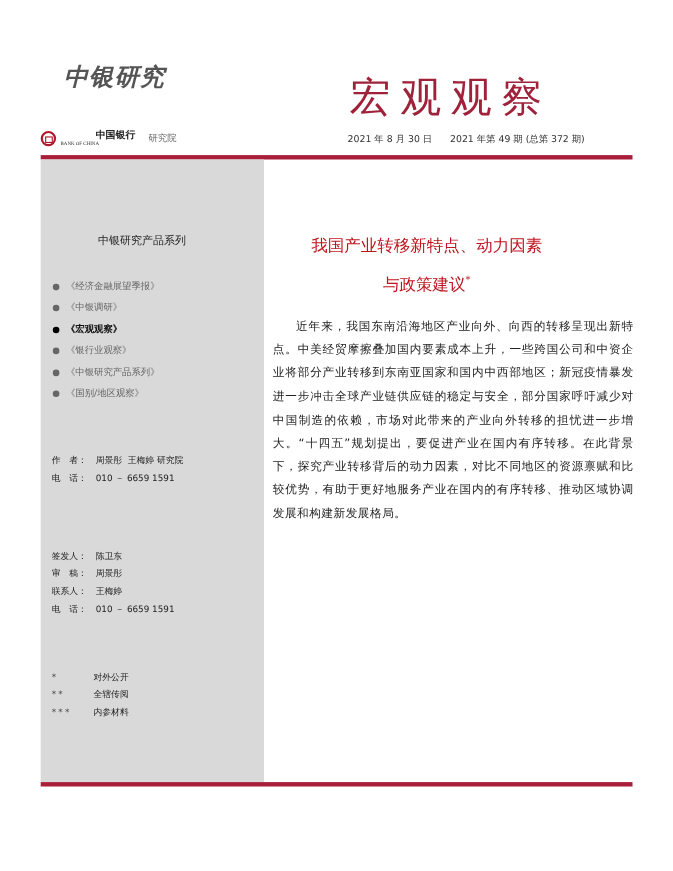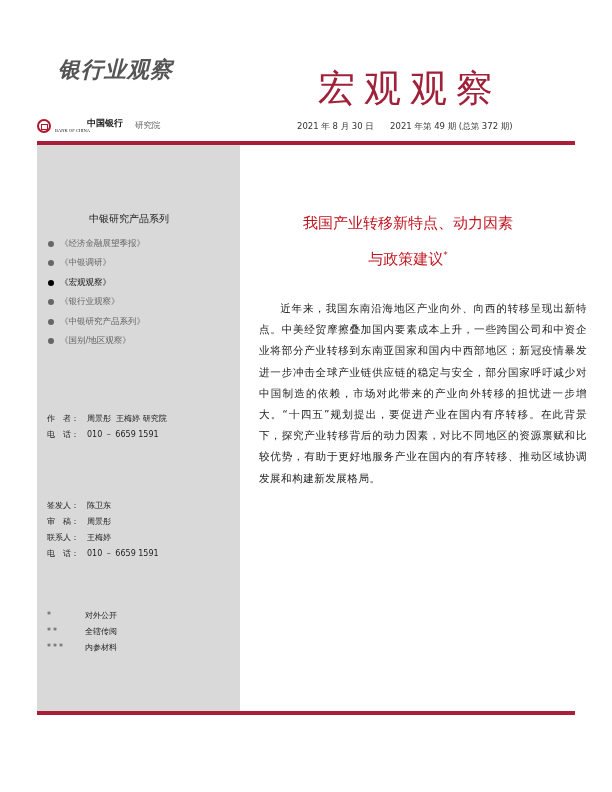--- a/index.html
+++ b/index.html
@@ -11,45 +11,45 @@
          letter-spacing:9px; font-family:"DejaVu Sans", sans-serif;margin-top:24px; }
   .boc { position:absolute; left:37px; top:119px; display:flex; align-items:center; }
   .boc-mark { width:14px; height:14px; border-radius:50%; border:2.5px solid #b1172c;
          position:relative; box-sizing:border-box; }
   .boc-mark::after { content:""; position:absolute; left:2px; top:2.5px; width:5px; height:4px;
          border:1.5px solid #b1172c; }
   .boc-name { margin-left:4px; display:flex; flex-direction:column; line-height:1; }
   .boc-cn { font-family:"DejaVu Serif", serif; font-weight:bold; font-size:9px; color:#222;padding-left:32px; }
   .boc-en { font-family:"Liberation Serif", serif; font-size:4.5px; color:#222; margin-top:1px; }
   .inst { margin-left:12px; font-size:8.5px; color:#666; }
-  .dateline { position:absolute; left:297px; top:121px; font-size:8.5px; color:#333; white-space:pre; }
+  .dateline { position:absolute; left:316px; top:121px; font-size:8.5px; color:#333; white-space:pre; }
   .rule { position:absolute; left:37px; width:538px; height:3.5px; background:#a91f3a; }
   .rule.top { top:141px; }
   .rule.bottom { top:711px; }
   .sidebar { position:absolute; left:37px; top:145px; width:203px; height:566px; background:#d9d9d9; }
   .series-title { position:absolute; left:47px; top:212px; font-size:10px; color:#222;margin-left:42px; }
-  .series-list { position:absolute; left:48px; top:234px; margin:0; padding:0; list-style:none;text-align:right; }
+  .series-list { position:absolute; left:48px; top:251px; margin:0; padding:0; list-style:none;text-align:right; }
   .series-list li { font-size:8.5px; color:#666; height:19.5px; display:flex; align-items:center; }
   .series-list li .dot { width:6px; height:6px; border-radius:50%; background:#666; margin-right:6px; }
-  .series-list li.active { color:#111; }
+  .series-list li.active { color:#111;font-weight:bold; }
   .series-list li.active .dot { background:#000; }
   .meta { position:absolute; left:47px; font-size:8px; color:#222; line-height:16px; }
   .meta .row { display:flex; white-space:pre; }
   .meta .k { display:inline-block; width:40px; }
   .legend .k { width:38px; color:#444; letter-spacing:2px; }
   .article-title { position:absolute; left:240px; width:296px; text-align:center; color:#c0141e;
-         font-size:15px;margin-left:20px; }
+         font-size:15px; }
   .article-title sup { font-size:9px; vertical-align:top; color:#c0141e; }
   .body-text { position:absolute; left:248px; top:287px; width:328px; font-size:10.6px;
-         line-height:21.2px; color:#222; text-indent:2em; text-align:justify; letter-spacing:0.45px; margin:11px; }
+         line-height:21.2px; color:#222; text-indent:2em; text-align:justify; letter-spacing:0.45px; margin:0; }
 </style>
 </head>
 <body>
 
-<div class="logo-script">银行业观察</div>
+<div class="logo-script">中银研究</div>
 <div class="big-title">宏观观察</div>
 
 <div class="boc">
   <div class="boc-mark"></div>
   <div class="boc-name">
     <span class="boc-cn">中国银行</span>
     <span class="boc-en">BANK OF CHINA</span>
   </div>
   <span class="inst">研究院</span>
 </div>

